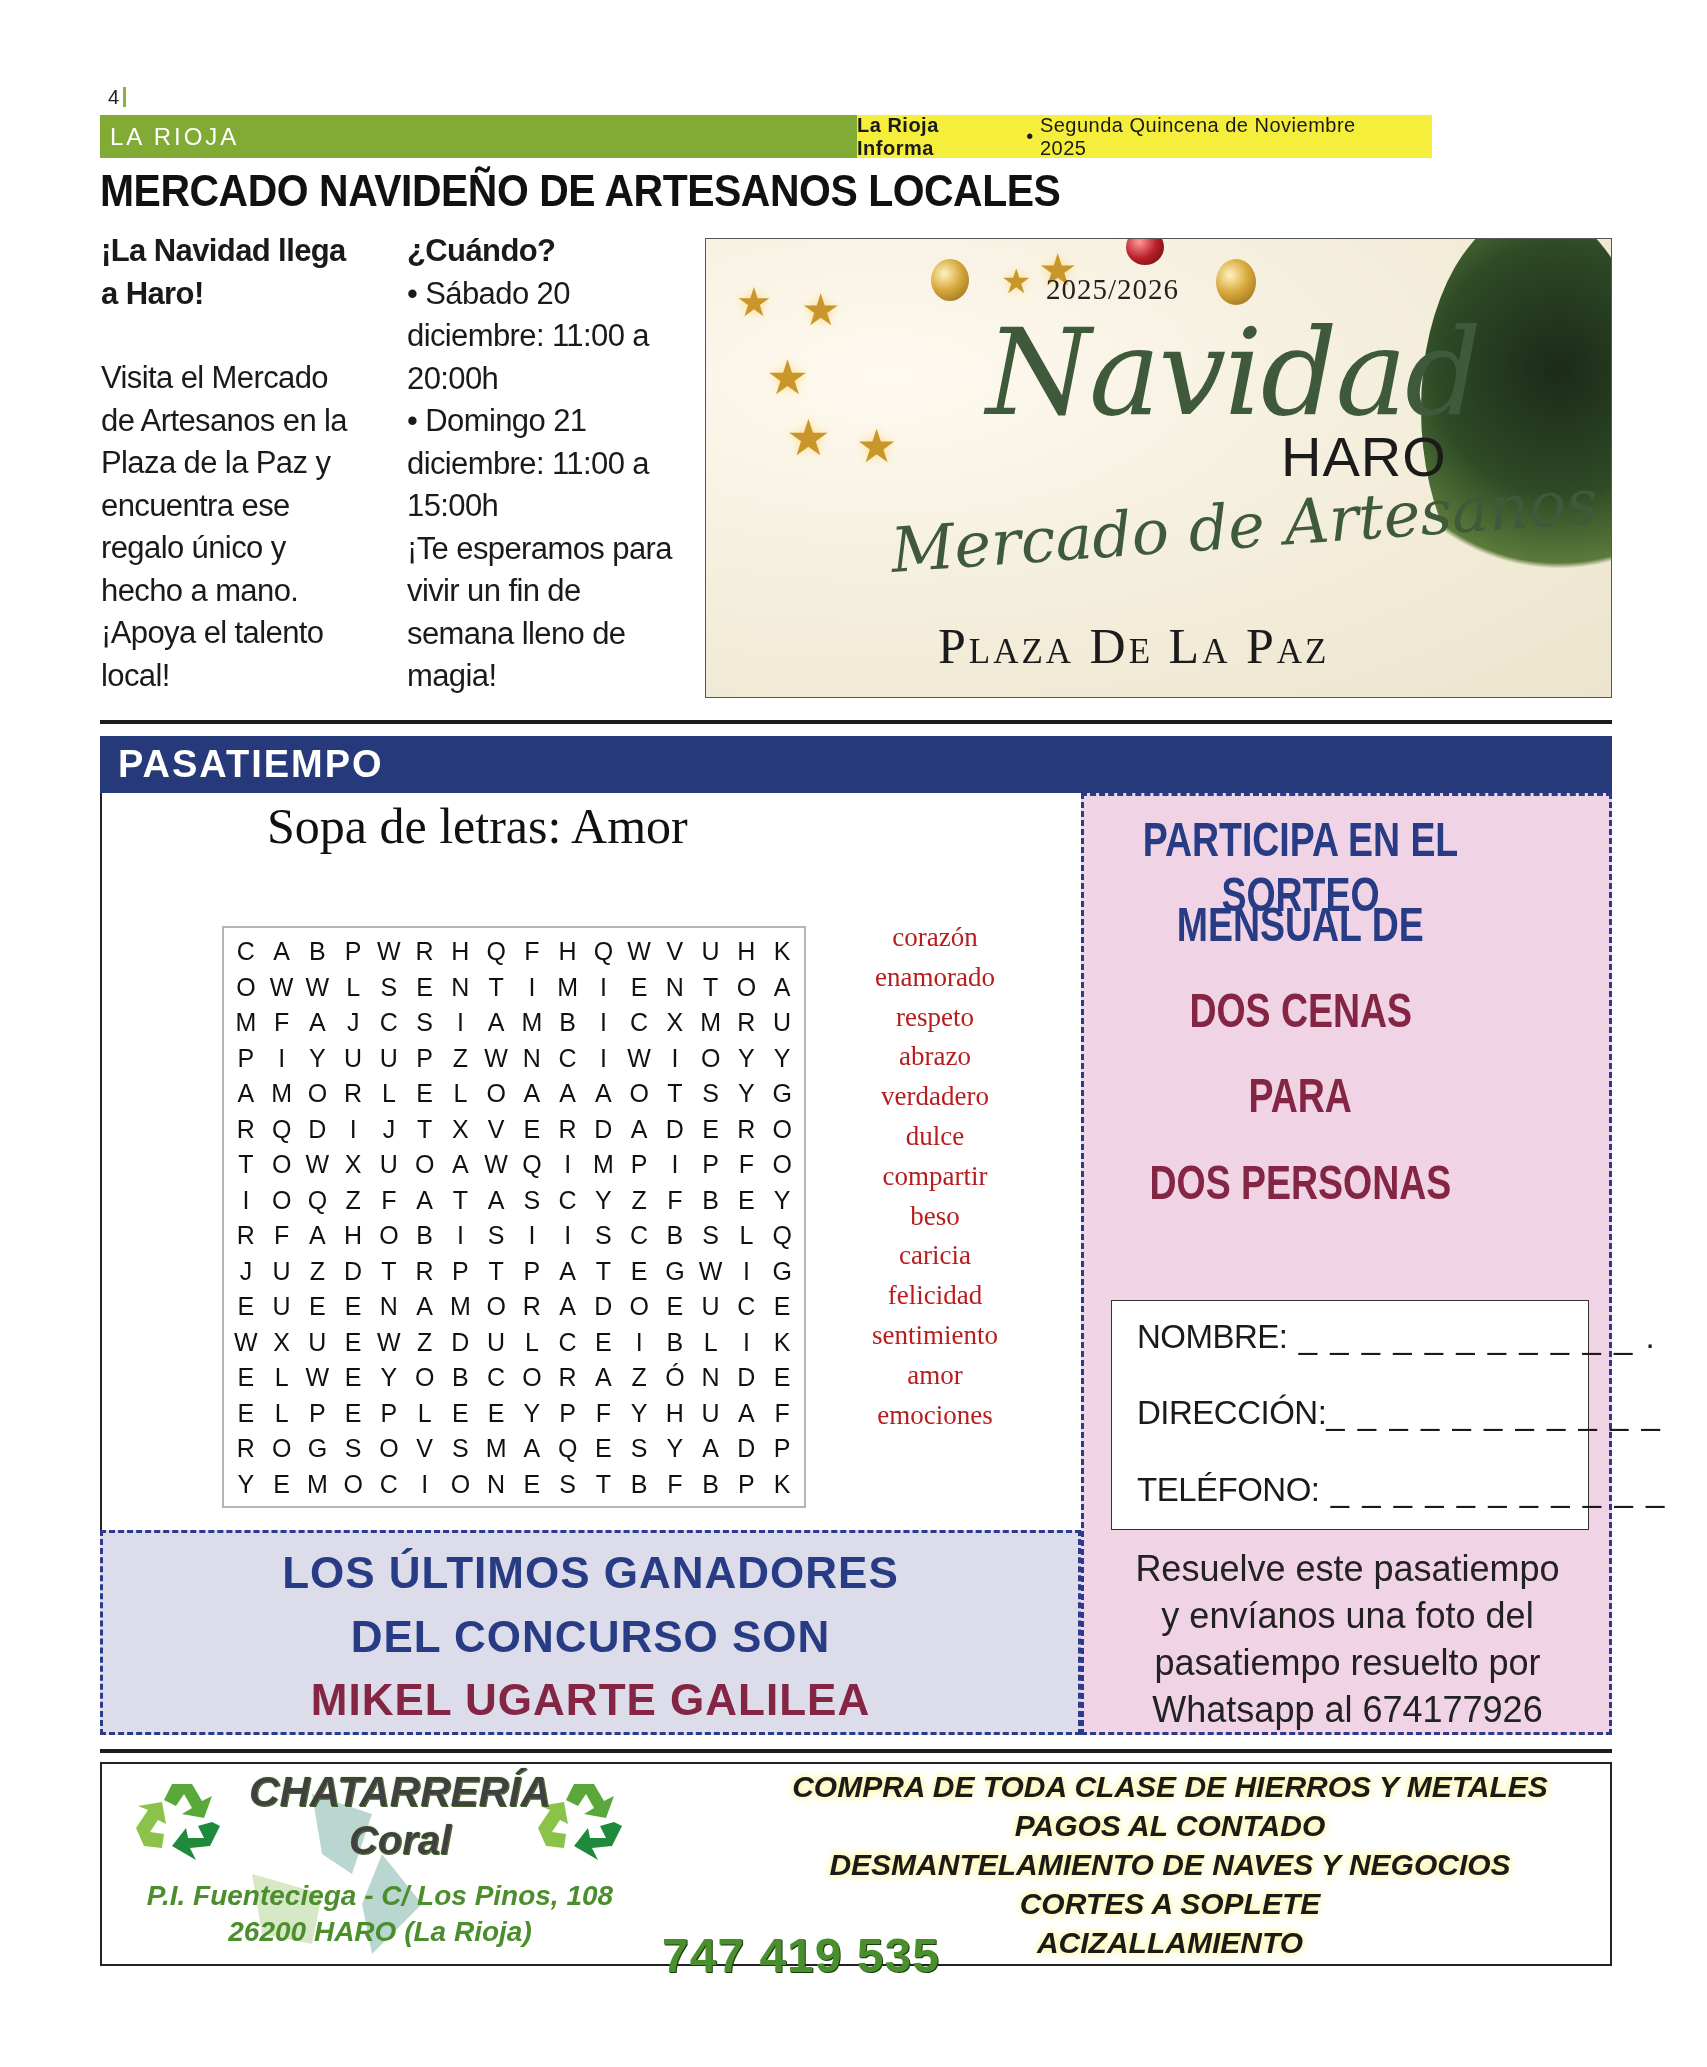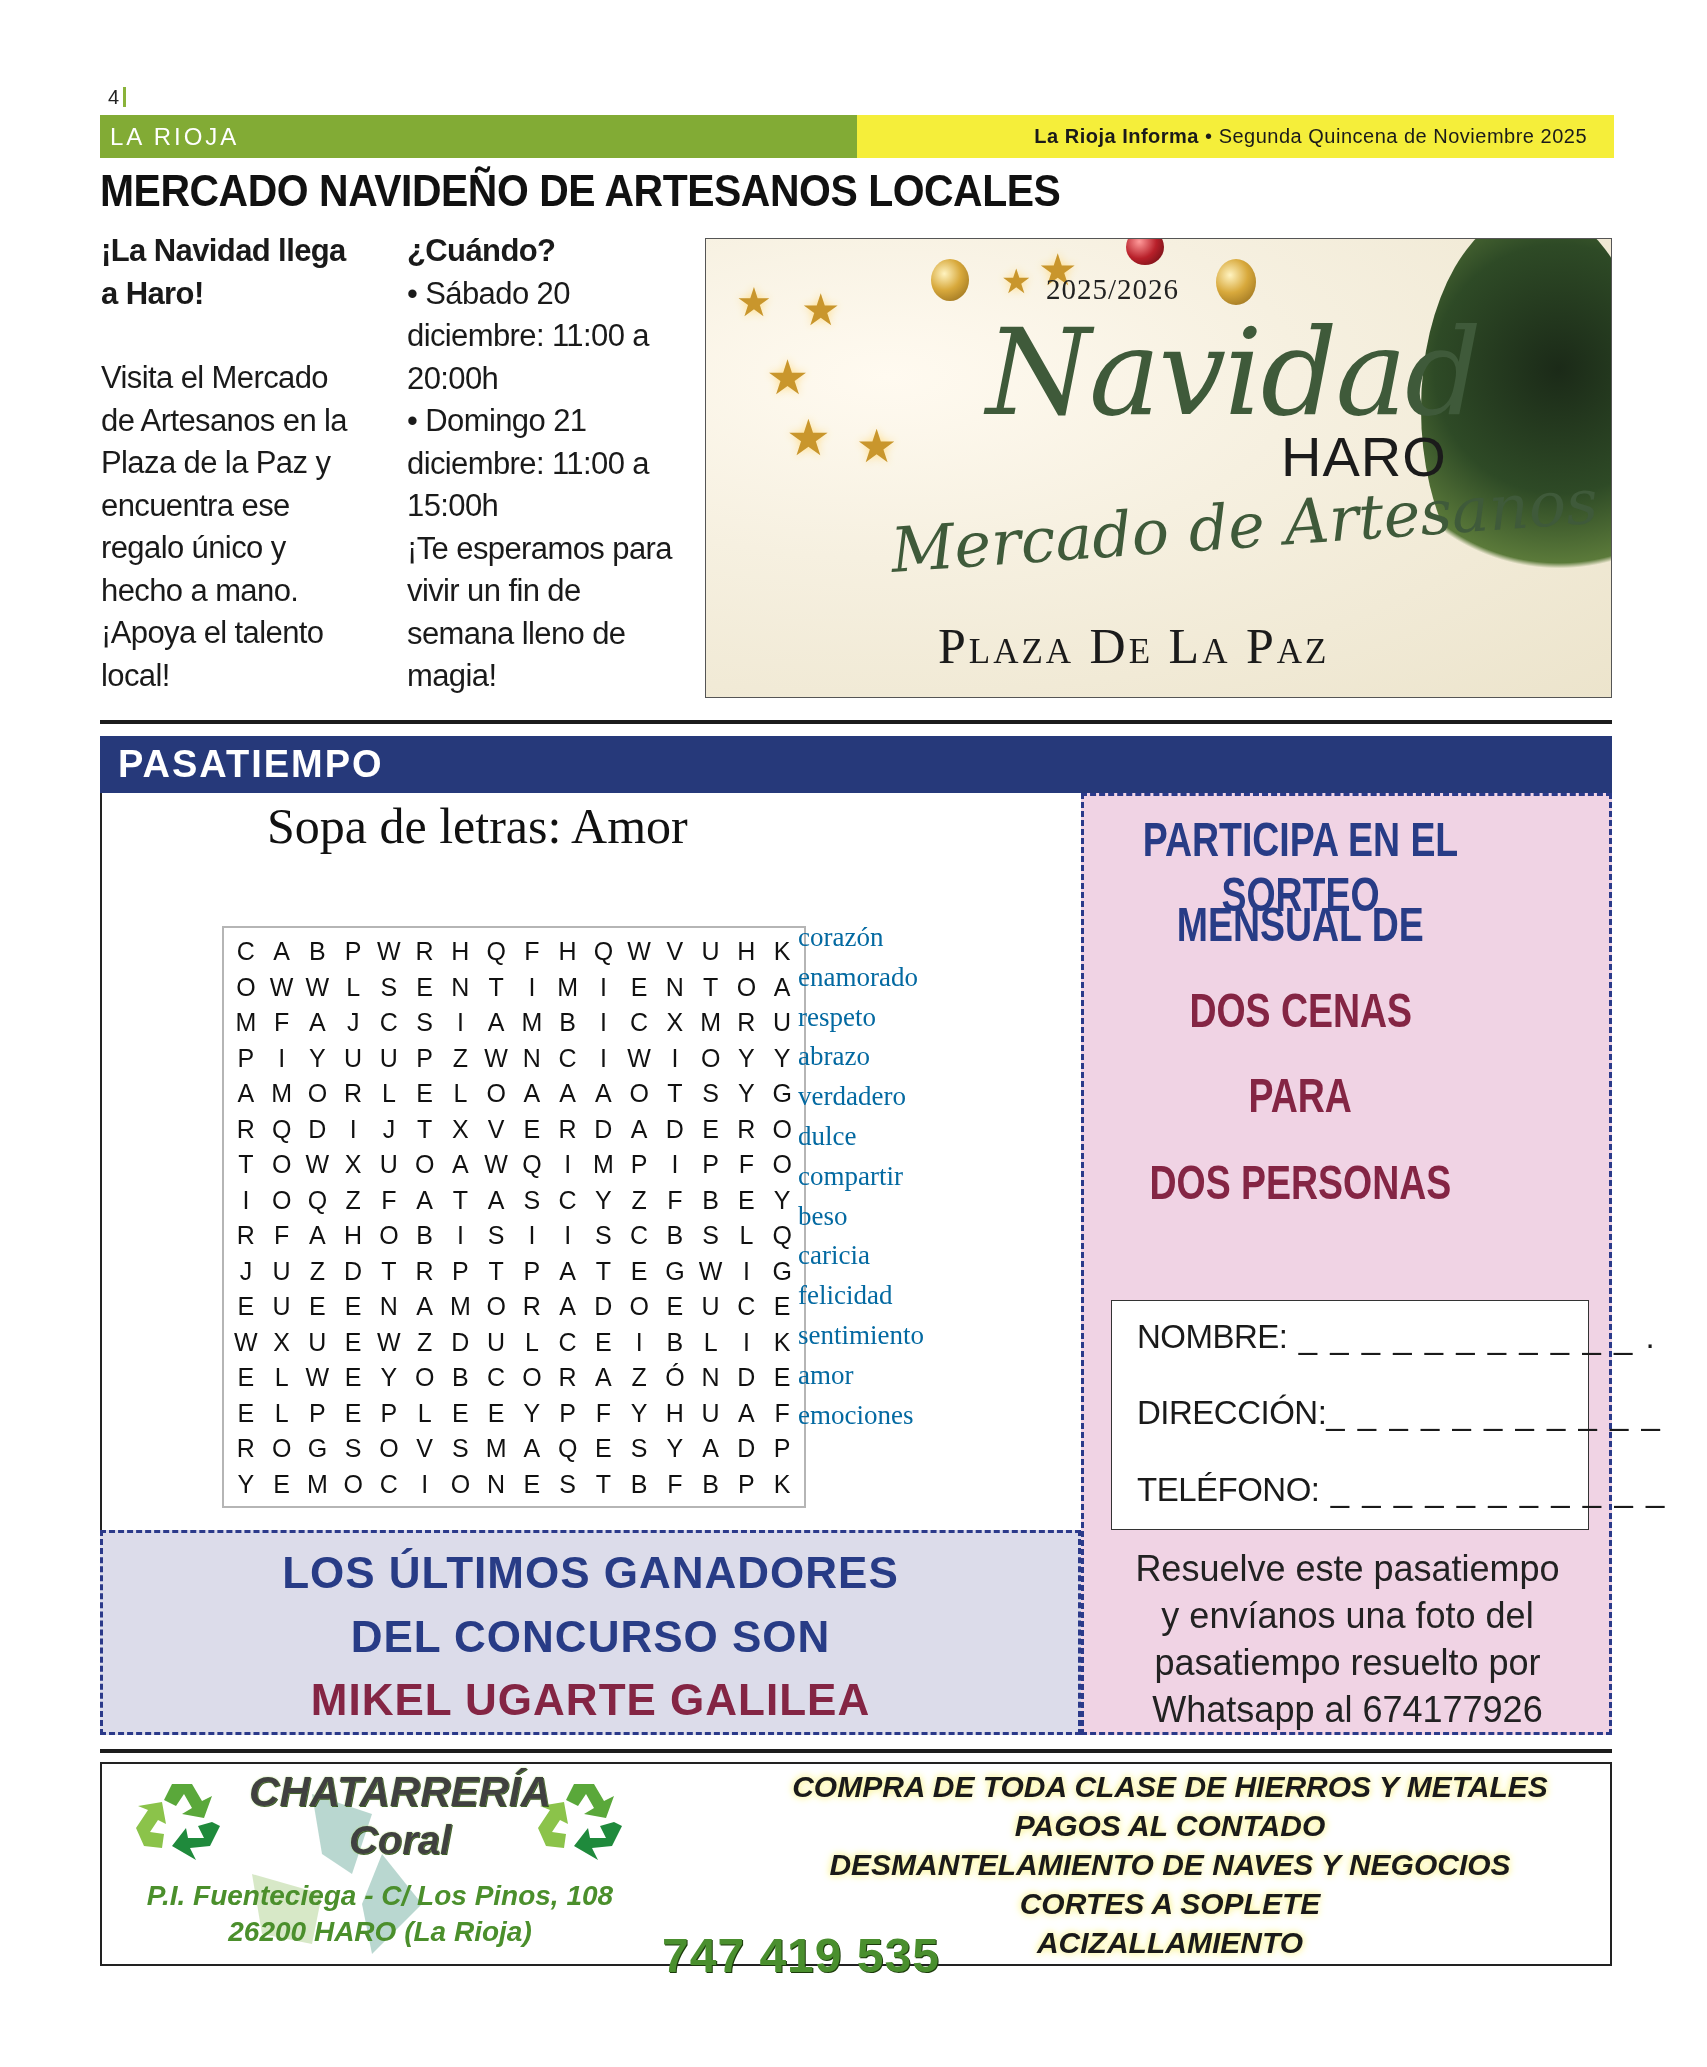--- a/index.html
+++ b/index.html
@@ -1,20 +1,20 @@
 <!DOCTYPE html>
 <html><head>
 <meta charset="utf-8">
 <style>
   html, body { margin:0; padding:0; background:#ffffff; }
   body { width:1707px; height:2067px; position:relative; overflow:hidden; font-family:"Liberation Sans", sans-serif; color:#1a1a1a; }
   .abs { position:absolute; }
   #page-num { left:108px; top:86px; font-size:20px; font-family:"Liberation Sans", sans-serif; color:#222; }
   #page-num .bar { display:inline-block; width:3px; height:20px; background:#8ab33a; margin-left:4px; vertical-align:-3px; }
-  #section-bar { left:100px; top:115px; width:1514px; height:43px; display:flex; }
+  #section-bar { left:100px; top:115px; width:1332px; height:43px; display:flex; }
   #section-bar .green { width:757px; background:#82ab35; color:#fff; font-size:24px; letter-spacing:3px; display:flex; align-items:center; padding-left:10px; box-sizing:border-box; }
   #section-bar .yellow { flex:1; background:#f5ee3a; color:#1a1a1a; font-size:20px; display:flex; align-items:center; justify-content:flex-end; padding-right:27px; box-sizing:border-box; letter-spacing:0.5px; }
   #section-bar .yellow b { font-weight:bold; }
   #main-title { left:100px; top:166px; font-size:44px; font-weight:bold; letter-spacing:-0.5px; font-family:"Liberation Sans", sans-serif; transform:scaleX(0.93); transform-origin:left; color:#111; }
   .col-text { font-size:31px; line-height:42.5px; color:#1a1a1a; font-family:"Liberation Sans", sans-serif; letter-spacing:-0.6px; }
   .col-text .hd { font-weight:bold; }
   #col1 { left:101px; top:230px; width:290px; }
   #col2 { left:407px; top:230px; width:290px; }
   #xmas-ad { left:705px; top:238px; width:907px; height:460px; border:1px solid #555; box-sizing:border-box; overflow:hidden;
     background: radial-gradient(ellipse at 20% 30%, #fffaf0 0%, #f6f0e0 40%, #ece4cc 100%); }
@@ -26,21 +26,21 @@
   #xmas-ad .navidad { position:absolute; left:280px; top:64px; font-family:"DejaVu Serif", serif; font-style:italic; font-size:120px; color:#3f5a3a; letter-spacing:-2px; }
   #xmas-ad .haro { position:absolute; left:575px; top:185px; font-family:Liberation Sans, sans-serif; font-size:56px; color:#1b1b1b; letter-spacing:1px; font-variant:small-caps; }
   #xmas-ad .mercado { position:absolute; left:185px; top:275px; font-family:"DejaVu Serif", serif; font-style:italic; font-size:62px; color:#3f5a3a; transform:rotate(-4deg); transform-origin:left; }
   #xmas-ad .plaza { position:absolute; left:232px; top:378px; font-family:"Liberation Serif", serif; font-size:50px; color:#1b1b1b; letter-spacing:3px; font-variant:small-caps; }
   #rule1 { left:100px; top:720px; width:1512px; height:4px; background:#1c1c1c; }
   #pasatiempo-bar { left:100px; top:736px; width:1512px; height:57px; background:#26397a; color:#fff; font-size:38px; font-weight:bold; display:flex; align-items:center; padding-left:18px; box-sizing:border-box; letter-spacing:2px; }
   #puzzle-panel { left:100px; top:793px; width:981px; height:737px; border-left:2px solid #222; box-sizing:border-box; background:#fff; }
   #puzzle-title { left:267px; top:797px; font-family:"Liberation Serif", serif; font-size:50px; color:#111; }
   #grid-box { left:222px; top:926px; width:584px; height:582px; border:2px solid #b5b5b5; box-sizing:border-box; background:#fff; display:grid; grid-template-columns:repeat(16, 1fr); grid-template-rows:repeat(16, 1fr); padding:6px 4px 4px 4px; }
   #grid-box .cell { font-family:"Liberation Sans", sans-serif; font-size:25px; display:flex; align-items:center; justify-content:center; color:#111; }
-  #word-list { left:798px; top:918px; width:180px; font-family:"Liberation Serif", serif; font-size:27px; line-height:39.8px; color:#0369a1; }
+  #word-list { left:845px; top:918px; width:180px; text-align:center; font-family:"Liberation Serif", serif; font-size:27px; line-height:39.8px; color:#b91c1c; }
   #prize-box { left:1081px; top:793px; width:531px; height:942px; background:#f0d3e4; border:3px dashed #2b3a8a; border-width:3px; box-sizing:border-box; }
   .prize-line { position:absolute; left:1081px; width:439px; text-align:center; font-weight:bold; font-size:48px; transform-origin:center; }
   .prize-line span { display:inline-block; transform:scaleX(0.78); }
   .blue { color:#283c86; }
   .wine { color:#842544; }
   #form-box { left:1111px; top:1300px; width:478px; height:230px; background:#fff; border:1.5px solid #333; box-sizing:border-box; }
   .form-row { position:absolute; left:1124px; font-size:33px; color:#1a1a1a; font-family:"Liberation Sans", sans-serif; letter-spacing:-0.5px; white-space:nowrap;margin-left:13px; }
   .form-row .blank { letter-spacing:2px; }
   #instructions { left:1090px; top:1545px; width:515px; text-align:center; font-size:36px; line-height:47px; color:#222; font-family:"Liberation Sans", sans-serif; }
   #winners-box { left:100px; top:1530px; width:981px; height:205px; background:#dcdcea; border:3px dashed #2b3a8a; box-sizing:border-box; }

